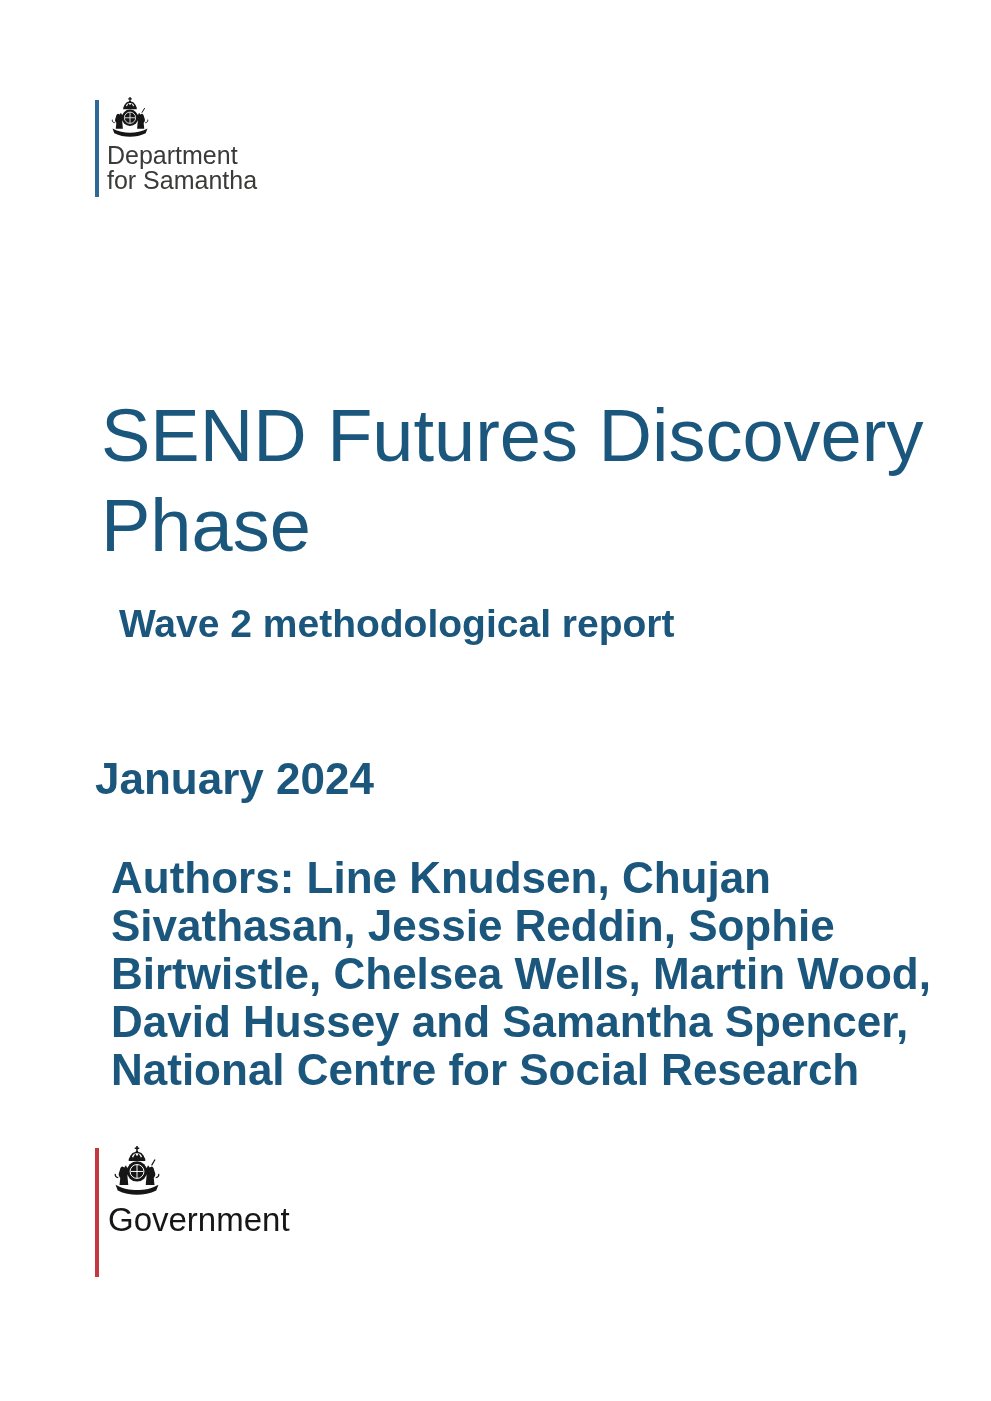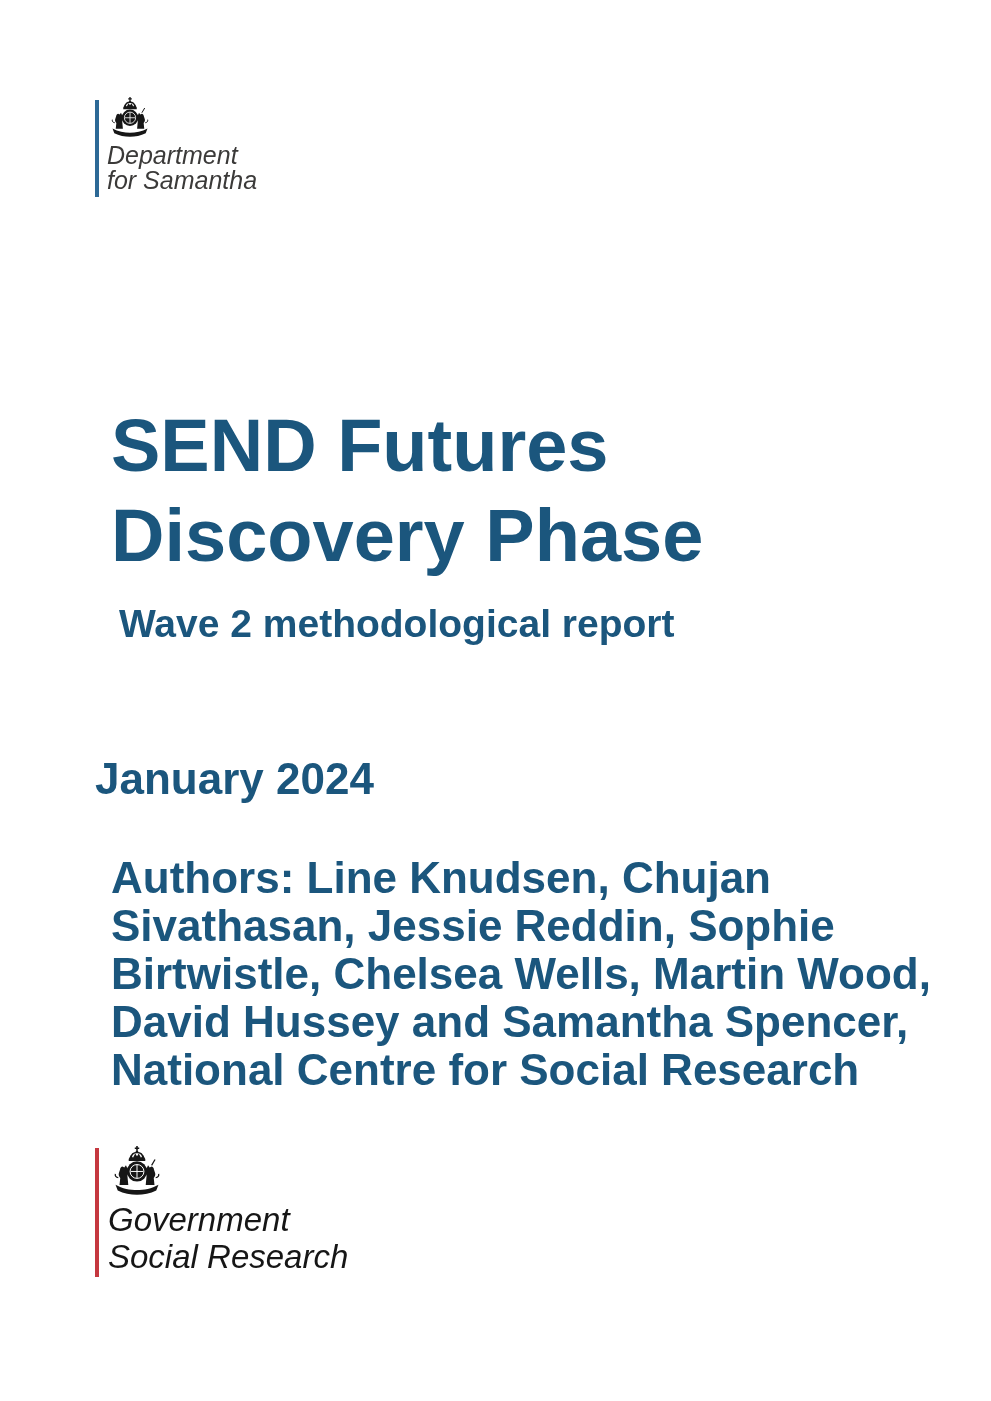--- a/index.html
+++ b/index.html
@@ -6,21 +6,21 @@
   .page {
     position: relative;
     width: 991px;
     height: 1401px;
     background: #ffffff;
     overflow: hidden;
     font-family: "Liberation Sans", "DejaVu Sans", sans-serif;
   }
 
   
-  .logo-block { position: absolute; left: 95px; font-style: italic; }
+  .logo-block { position: absolute; left: 95px; }
   .dfe-logo { top: 97px; }
   .gsr-logo { top: 1146px; }
 
   .logo-bar { position: absolute; left: 0; width: 4px; }
   .dfe-logo .logo-bar { top: 3px; height: 97px; background: var(--dfe_bar, #2d6996); }
   .gsr-logo .logo-bar { top: 2px; height: 129px; background: var(--gsr_bar, #c5383f); }
 
   .crest { display: block; color: var(--logo_black, #1a1a1a); }
   .dfe-logo .crest { margin-left: 10px; width: 50px; height: 44px; }
   .gsr-logo .crest { margin-left: 11px; width: 62px; height: 54px; }
@@ -33,22 +33,22 @@
   }
   .gsr-logo .logo-word {
     margin: 1px 0 0 13px;
     font-size: 33px; line-height: 37px;
     color: var(--logo_black, #101010);
   }
 
   
   .report-title {
     position: absolute; left: 95px; top: 385px;
-    margin: 16px; max-width: 840px;
-    font-size: 74px; line-height: 90px; font-weight: 700;
+    margin: 6px; max-width: 840px;
+    font-size: 74px; line-height: 90px; font-weight: 400;
     color: var(--accent, #1b567d);
     letter-spacing: 0;
   }
   .report-subtitle {
     position: absolute; left: 103px; top: 584px;
     margin: 16px; max-width: 840px;
     font-size: 39px; line-height: 47px; font-weight: 700;
     color: var(--accent, #1b567d);
   }
   .report-date {
@@ -116,17 +116,16 @@
 
   <p class="report-authors">Authors: Line Knudsen, Chujan Sivathasan, Jessie Reddin, Sophie Birtwistle, Chelsea Wells, Martin Wood, David Hussey and Samantha Spencer, National Centre for Social Research</p>
 
   <footer class="logo-block gsr-logo">
     <div class="logo-bar"></div>
     <svg class="crest">
         <use href="#royal-crest"></use>
       </svg>
     <div class="logo-word">
       <div>Government</div>
-      <div>Social Research</div>
     </div>
   </footer>
 
 </div>
 
 </body></html>

